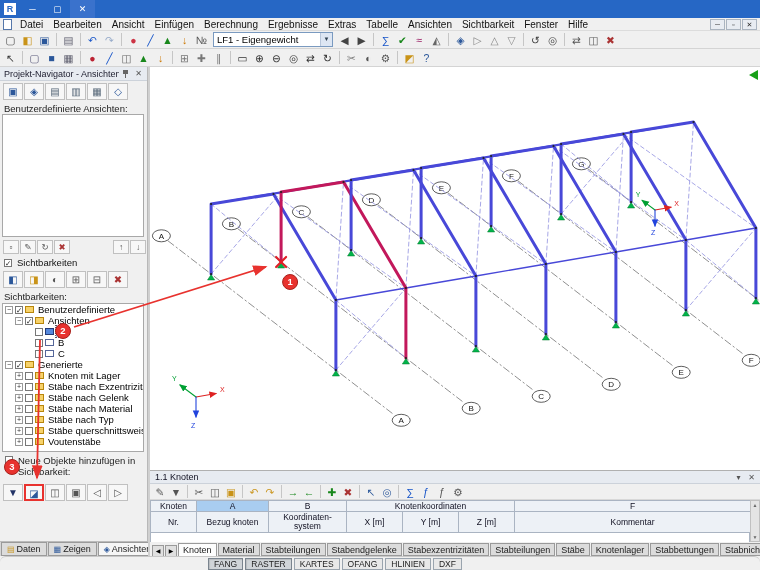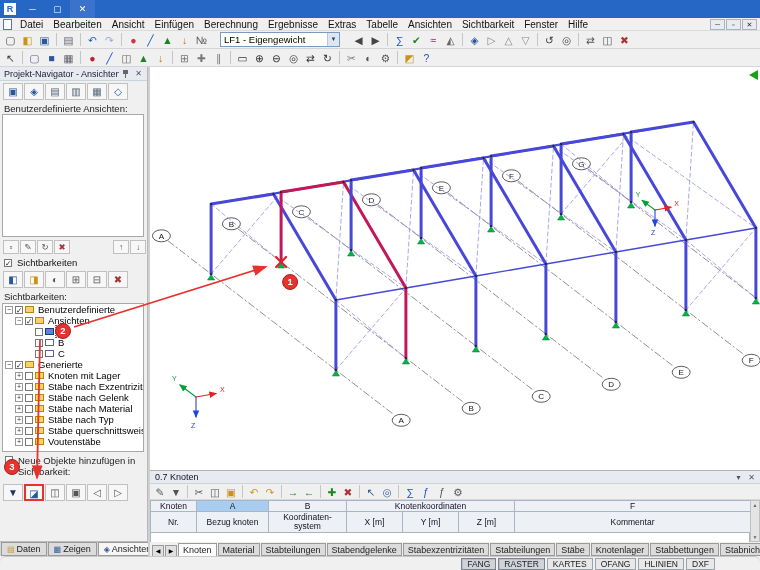--- a/index.html
+++ b/index.html
@@ -18,21 +18,21 @@
   .mdi-ctrls{margin-left:auto;display:flex;padding-right:3px;}
   .mdibtn{width:15px;height:11px;border:1px solid #aab4c0;background:#e8ecf2;font-size:7px;line-height:9px;text-align:center;color:#333;margin-left:1px;}
   
   .toolbar{position:absolute;left:0;width:760px;height:18px;background:#f0f0f0;border-bottom:1px solid #d4d4d4;display:flex;align-items:center;padding:0 2px;}
   #toolbar1{top:31px;}
   #toolbar2{top:49px;}
   .tbtn{width:17px;height:16px;border:1px solid transparent;background:transparent;padding:0;flex:none;}
   .tbtn .glyph{display:block;font-size:10.5px;line-height:14px;text-align:center;}
   .tsep{width:1px;height:13px;background:#c6c6c6;margin:0 3px;flex:none;}
   .tspacer{flex:1;}
-  .combo{width:120px;height:15px;border:1px solid #7a9ac0;background:#fff;display:flex;align-items:center;margin:0 10px;flex:none;}
+  .combo{width:120px;height:15px;border:1px solid #7a9ac0;background:#fff;display:flex;align-items:center;margin:0 3px;flex:none;}
   .combo .val{flex:1;font-size:9.5px;padding-left:3px;white-space:nowrap;overflow:hidden;}
   .combo .drop{width:12px;height:13px;background:#dde6f3;border-left:1px solid #b8c6da;font-size:6px;line-height:13px;text-align:center;color:#345;}
   
   .navigator{position:absolute;left:0;top:67px;width:148px;height:474px;background:#f0f0f0;border-right:1px solid #b8b8b8;}
   .navigator>div{position:absolute;left:0;right:0;}
   .nav-caption{top:0;height:14px;background:#e7ebf1;border-bottom:1px solid #ccd2da;display:flex;align-items:center;font-size:9px;color:#223;padding:0 2px 0 4px;}
   .nav-caption .cap-text{flex:1;white-space:nowrap;overflow:hidden;}
   .capbtn{width:13px;height:12px;border:none;background:transparent;font-size:8px;line-height:11px;color:#555;padding:0;}
   .pin-shape{display:inline-block;width:5px;height:4px;background:#666;position:relative;top:-2px;}
   .pin-shape::after{content:"";position:absolute;left:2px;top:4px;width:1px;height:4px;background:#666;}
@@ -87,21 +87,21 @@
   .tp-table tr.r1 td{height:11px;}
   .tp-table tr.r2 td{height:21px;}
   .tp-table td.selA{background:#a9cdf0;}
   .tp-body{width:600px;height:9px;background:#fff;border-left:1px solid #aab4c2;border-right:1px solid #aab4c2;}
   .tp-scroll{position:absolute;right:0;top:29px;width:10px;height:42px;background:#e4e4e4;border:1px solid #c0c0c0;font-size:5px;color:#666;text-align:center;display:flex;flex-direction:column;justify-content:space-between;padding:1px 0;}
   .tp-tabs{height:15px;display:flex;align-items:flex-end;padding-left:2px;background:#f0f0f0;overflow:hidden;white-space:nowrap;}
   .tabarrow{width:12px;height:12px;border:1px solid #9a9a9a;background:#e0e0e0;font-size:6px;line-height:10px;text-align:center;padding:0;margin-right:1px;flex:none;}
   .ttab{display:inline-block;border:1px solid #9a9a9a;background:#dcdcdc;font-size:9px;height:13px;line-height:12px;padding:0 4px;margin-right:1px;color:#222;flex:none;}
   .ttab.active{background:#fdfdfd;height:14px;}
   
-  .statusbar{position:absolute;left:0;top:556px;width:760px;height:14px;background:#f0f0f0;border-top:1px solid #c8c8c8;display:flex;align-items:center;justify-content:flex-end;border-radius:6px;}
+  .statusbar{position:absolute;left:0;top:556px;width:760px;height:14px;background:#f0f0f0;border-top:1px solid #c8c8c8;display:flex;align-items:center;justify-content:center;border-radius:6px;}
   .statusgroup{display:flex;gap:2px;transform:translateX(-45px);}
   .stoggle{font-size:8.5px;height:12px;line-height:10px;padding:0 5px;border:1px solid #9aa4ae;background:#e8e8e8;color:#222;}
   .stoggle.pressed{background:#d0d4d8;border-color:#7a848e;box-shadow:inset 1px 1px 1px #b8bcc0;}
   
   #ann-svg{position:absolute;left:0;top:0;width:760px;height:570px;z-index:100;pointer-events:none;}
 </style>
 </head>
 <body>
 
 <div class="app">
@@ -696,21 +696,21 @@
         <line x1="505.0" y1="143.0" x2="505.0" y2="159.0" stroke="#2244dd" stroke-width="1.1" stroke-linecap="round" marker-end="url(#ah2)"></line>
         <text x="501.0" y="167.8" font-size="7" fill="#2244dd">Z</text>
         <line x1="126.1" y1="190.0" x2="136.1" y2="200.0" stroke="#e02028" stroke-width="2.2" stroke-linecap="round"></line>
         <line x1="126.1" y1="200.0" x2="136.1" y2="190.0" stroke="#e02028" stroke-width="2.2" stroke-linecap="round"></line>
       </svg>
     <span class="vp-corner"></span>
   </div>
 
   <div class="tablepanel">
     <div class="tp-caption">
-      <span class="cap-text">0.7 Knoten</span>
+      <span class="cap-text">1.1 Knoten</span>
       <button class="capbtn"><span>▾</span></button>
       <button class="capbtn"><span>✕</span></button>
     </div>
     <div class="tp-toolbar" id="tp-toolbar">
         <button class="tbtn">
           <span class="glyph" style="color: rgb(85, 85, 85);">✎</span>
         </button>
         <button class="tbtn">
           <span class="glyph" style="color: rgb(85, 85, 85);">▼</span>
         </button>

